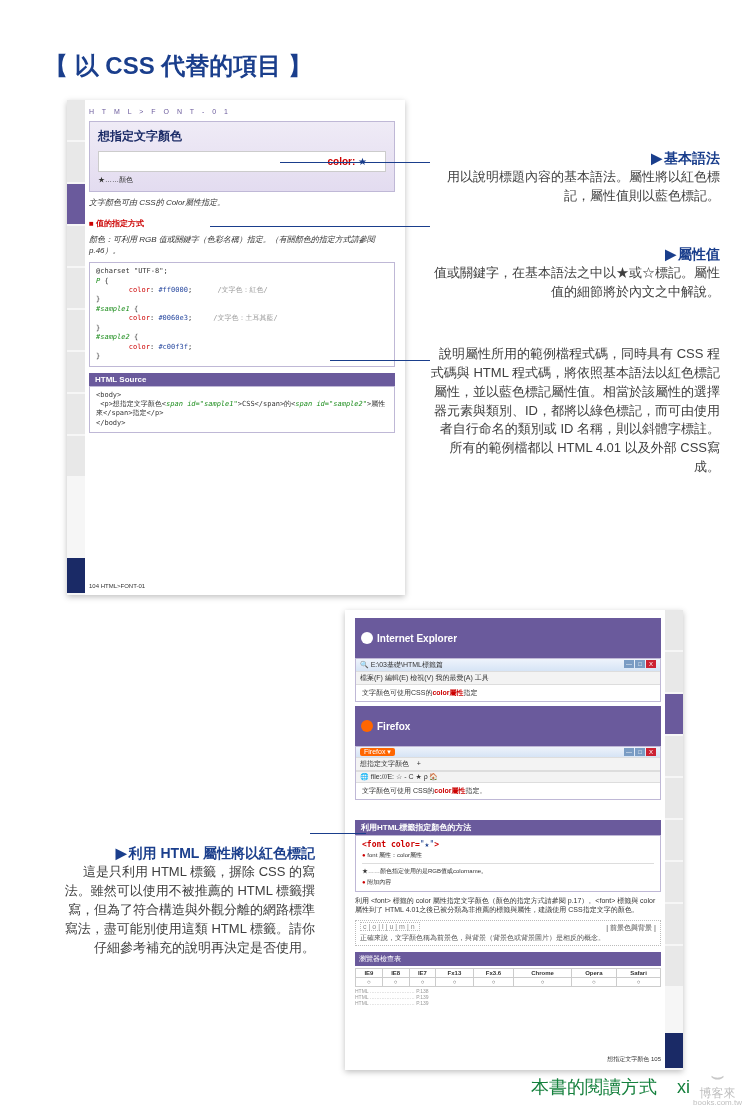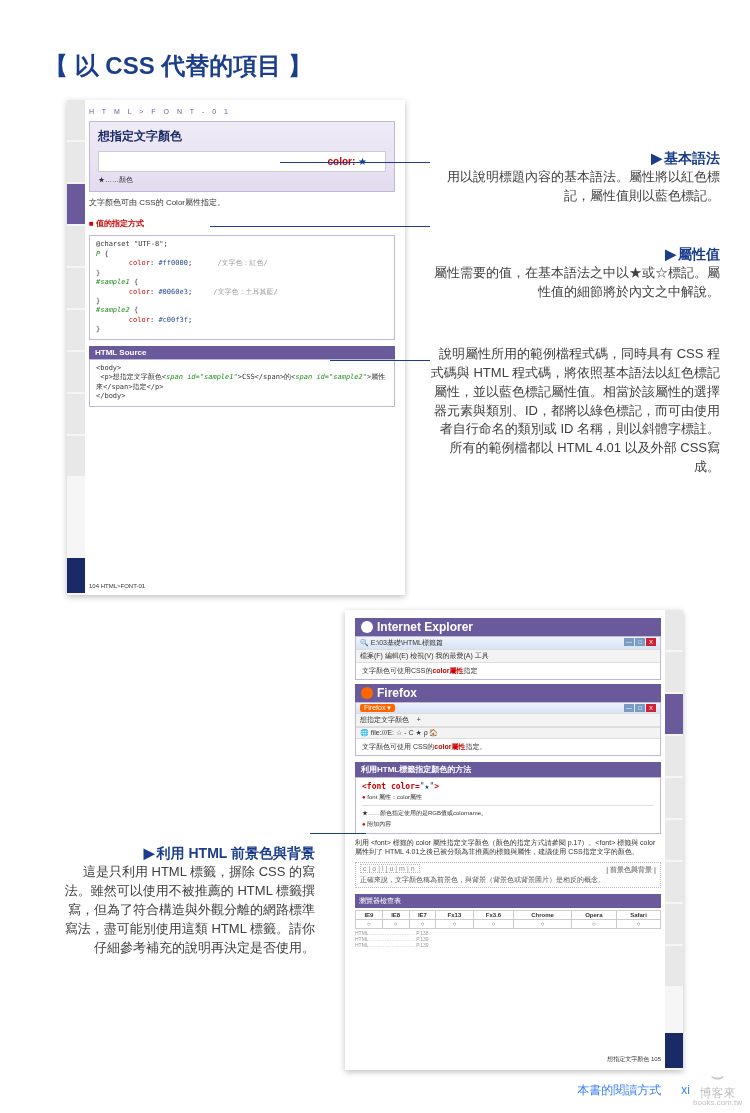--- a/index.html
+++ b/index.html
@@ -49,21 +49,21 @@
     border:1px solid #bfb8d6;
     background: linear-gradient(#efebf6, #e3dcf0);
     padding:6px 8px;
   }
   .property-box .ptitle { font-size:12px; font-weight:bold; color:#1a2a66; }
   .property-box .syntax { background:#fff; border:1px solid #ccc; margin-top:6px; padding:4px 18px; font-size:10px;text-align:right; }
   .syntax .red { color:#c00; font-weight:bold; }
   .syntax .star { color:#1a3e8c; }
   .property-box .legend { font-size:7px; margin-top:3px; }
 
-  .sec-text { font-size:8px; margin-top:6px; line-height:1.3; }
+  .sec-text { font-size:8px; margin-top:6px; line-height:1.3;font-style:italic; }
   .sec-title { font-size:8px; font-weight:bold; color:#c00; margin-top:10px; }
 
   .code-box { margin-top:6px; }
   .code-box .hdr {
     background:#6a5a9c; color:#fff; font-size:8px; font-weight:bold;
     padding:2px 6px;
   }
   .code-box .body {
     border:1px solid #bfb8d6; padding:4px 6px;
     font-family:monospace; font-size:7px; line-height:1.35; background:#fff;
@@ -86,38 +86,38 @@
   }
   .bottom-page .nav-tabs-r {
     position:absolute; right:0; top:0; width:18px; height:100%; background:#f6f6f6;
   }
   .nav-tabs-r .tab { width:18px; height:40px; background:#e8e8e8; margin-bottom:2px; }
   .nav-tabs-r .tab.active { background:#6a5a9c; }
   .nav-tabs-r .tab.dark  { background:#1a2a66; height:35px; position:absolute; bottom:0; }
   .bottom-page .inner { position:absolute; left:10px; right:22px; top:8px; }
 
   .browser-bar {
-    background:#6a5a9c; color:#fff; font-size:12px; font-weight:bold; padding:2px 6px;
+    background:#6a5a9c; color:#fff; font-size:10px; font-weight:bold; padding:14px 6px;
     display:flex; align-items:center; gap:4px;
   }
   .browser-bar .bicon { width:12px; height:12px; background:#fff; border-radius:50%; display:inline-block; }
   .b-window {
     border:1px solid #bfb8d6; margin-bottom:4px; font-size:7px; background:#fff;
   }
   .b-titlebar {
     background:linear-gradient(#eef3fb,#d6e4f5); display:flex; justify-content:space-between;
     padding:1px 4px; font-size:7px;
   }
   .win-btns { display:flex; gap:1px; }
   .win-btns span { width:10px;height:8px;background:#7a9cc4;display:inline-block;font-size:6px;color:#fff;text-align:center;line-height:8px;}
   .win-btns span.x { background:#c23; }
   .b-toolbar { padding:1px 4px; background:#f3f3f3; border-top:1px solid #ddd; border-bottom:1px solid #ddd; }
   .b-content { padding:3px 6px; }
 
-  .css-font-box { margin-top:6px;border-radius:20px; }
+  .css-font-box { margin-top:20px;border-radius:20px; }
   .css-title-bar {
     background:#6a5a9c; color:#fff; font-size:8px; font-weight:bold; padding:2px 6px;
   }
   .font-box {
     border:1px solid #bfb8d6; padding:4px 6px; font-size:8px; background:#fff;
   }
   .mono { font-family:monospace; }
   .rr { color:#c00; font-weight:bold; }
   .bb { color:#1a3e8c; }
 
@@ -139,21 +139,21 @@
     position:absolute; width:290px; font-size:13px; line-height:1.45; color:#404040;text-align:right;
   }
   .callout .ch { color:#1a3e8c; font-weight:bold; font-size:14px; }
   .callout .ch::before { content:"▶"; color:#1a3e8c; margin-right:2px; }
 
   .line {
     position:absolute; height:1px; background:#1a3e8c;
   }
 
   .page-foot {
-    position:absolute; bottom:14px; right:60px; font-size:12px; color:#3b82f6;text-align:right;
+    position:absolute; bottom:14px; right:60px; font-size:18px; color:#15803d;text-align:right;
   }
   .page-foot .num { margin-left:20px; }
 
   .watermark {
     position:absolute; right:8px; bottom:6px; font-size:12px; color:#bfbfbf;
     text-align:center; line-height:1;
   }
   .watermark .cup { font-size:22px; color:#c8c8c8; }
 </style>
 </head>
@@ -179,20 +179,21 @@
     <div class="property-box">
       <div class="ptitle">想指定文字顏色</div>
       <div class="syntax">
         <span class="red">color:</span>
         <span class="star">★</span>
       </div>
       <div class="legend">★……顏色</div>
     </div>
     <div class="sec-text">文字顏色可由 CSS的 Color屬性指定。</div>
     <div class="sec-title">■ 值的指定方式</div>
+    <div class="sec-text">顏色：可利用 RGB 值或關鍵字（色彩名稱）指定。（有關顏色的指定方式請參閱 p.46）。</div>
 
     <div class="code-box">
       <div class="body">
         <div>@charset "UTF-8";</div>
         <div><span class="g">P</span> {</div>
         <div>&nbsp;&nbsp;&nbsp;&nbsp;<span class="r">color</span>: <span class="b">#ff0000</span>;&nbsp;&nbsp;&nbsp;&nbsp;&nbsp;&nbsp;<span class="cmt">/文字色：紅色/</span></div>
         <div>}</div>
         <div><span class="g">#sample1</span> {</div>
         <div>&nbsp;&nbsp;&nbsp;&nbsp;<span class="r">color</span>: <span class="b">#0060e3</span>;&nbsp;&nbsp;&nbsp;&nbsp;&nbsp;<span class="cmt">/文字色：土耳其藍/</span></div>
         <div>}</div>
@@ -322,27 +323,27 @@
 <div class="line" style="left:210px; top:226px; width:220px;"></div>
 <div class="line" style="left:330px; top:360px; width:100px;"></div>
 <div class="line" style="left:310px; top:833px; width:56px;"></div>
 
 <div class="callout" style="left:430px; top:148px;">
   <div class="ch">基本語法</div>
   <div>用以說明標題內容的基本語法。屬性將以紅色標記，屬性值則以藍色標記。</div>
 </div>
 <div class="callout" style="left:430px; top:244px;">
   <div class="ch">屬性值</div>
-  <div>屬性需要的值，在基本語法之中以★或☆標記。屬性值的細節將於內文之中解說。</div>
+  <div>值或關鍵字，在基本語法之中以★或☆標記。屬性值的細節將於內文之中解說。</div>
 </div>
 <div class="callout" style="left:430px; top:345px;">
   <div>說明屬性所用的範例檔程式碼，同時具有 CSS 程式碼與 HTML 程式碼，將依照基本語法以紅色標記屬性，並以藍色標記屬性值。相當於該屬性的選擇器元素與類別、ID，都將以綠色標記，而可由使用者自行命名的類別或 ID 名稱，則以斜體字標註。所有的範例檔都以 HTML 4.01 以及外部 CSS寫成。</div>
 </div>
 <div class="callout" style="left:60px; top:843px; width:255px;">
-  <div class="ch">利用 HTML 前景色與背景</div>
+  <div class="ch">利用 HTML 屬性將以紅色標記</div>
   <div>這是只利用 HTML 標籤，摒除 CSS 的寫法。雖然可以使用不被推薦的 HTML 標籤撰寫，但為了符合構造與外觀分離的網路標準寫法，盡可能別使用這類 HTML 標籤。請你仔細參考補充的說明再決定是否使用。</div>
 </div>
 
 <div class="page-foot">
   <span>本書的閱讀方式</span><span class="num">xi</span>
 </div>
 
 <div class="watermark">
   <div class="cup">⌣</div>
   <div>博客來</div>

